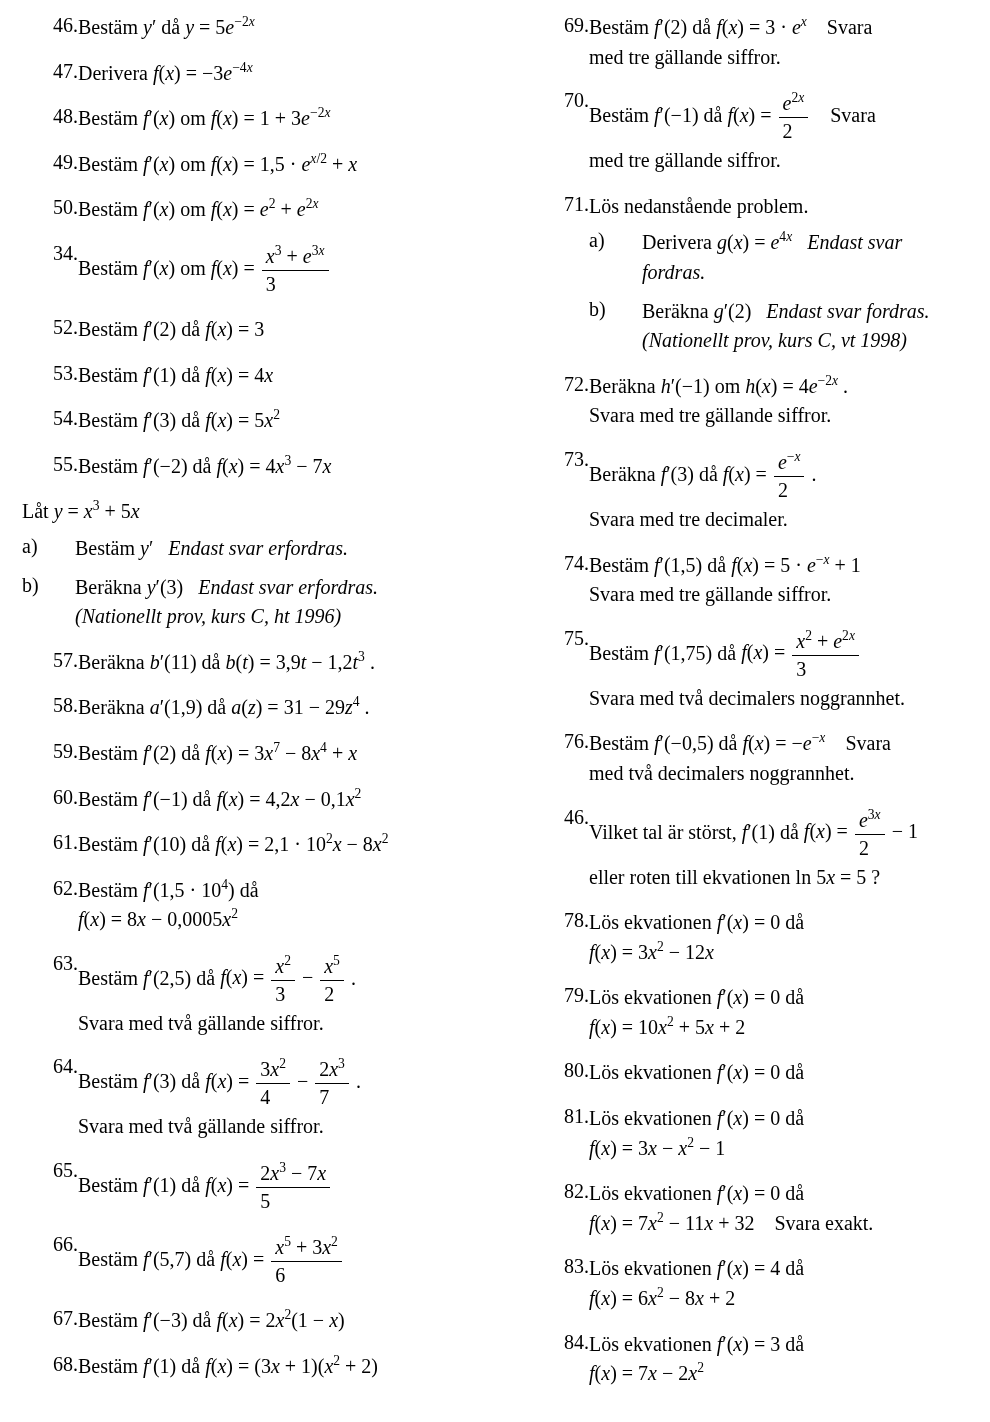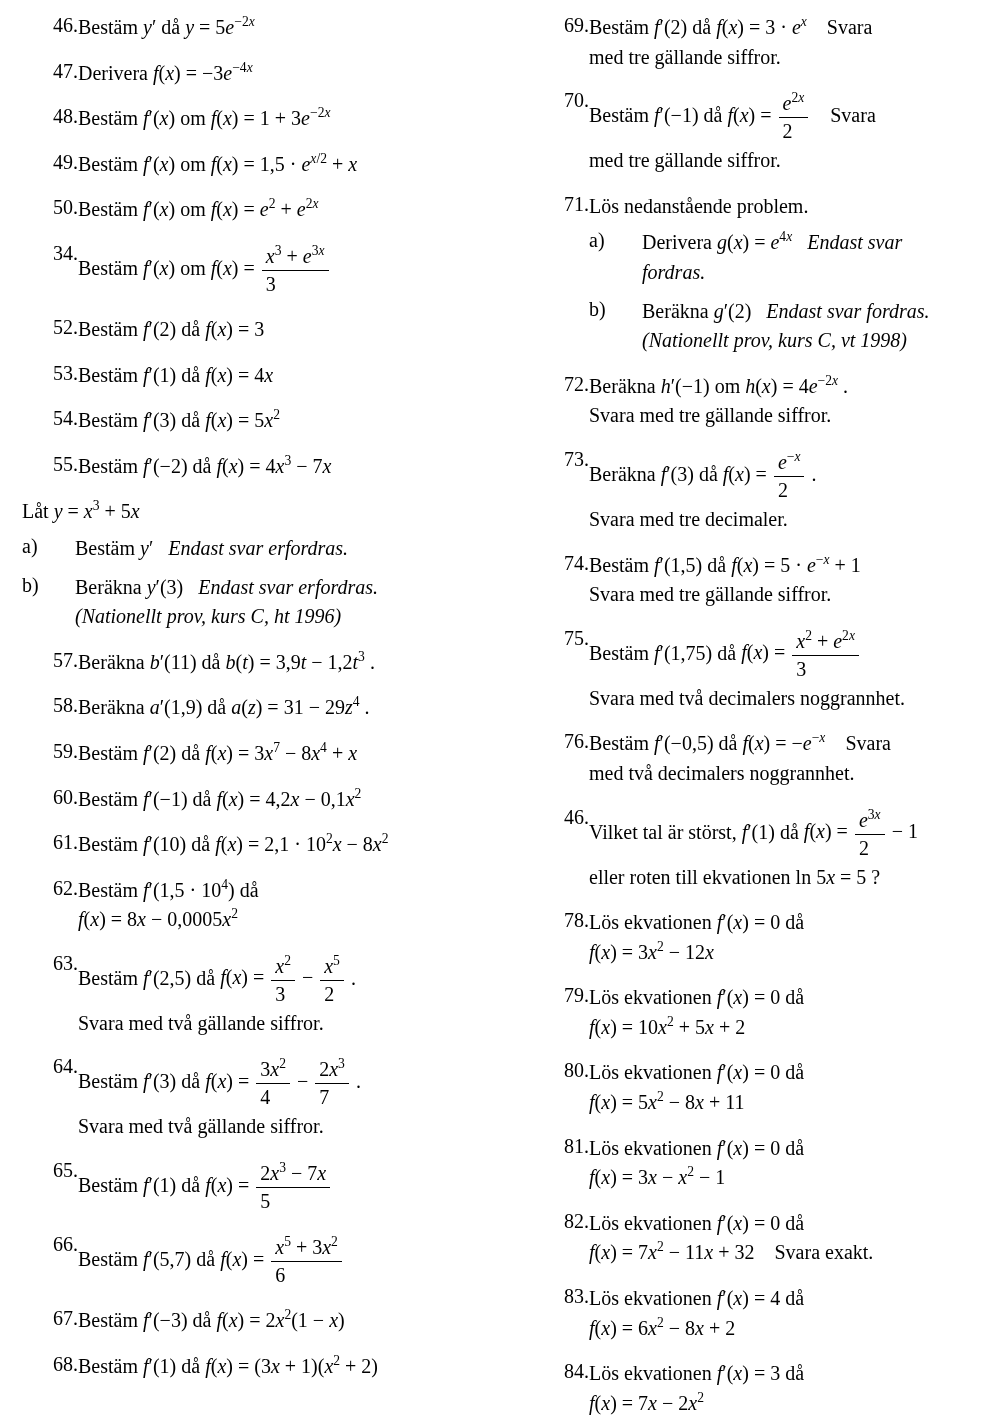--- a/index.html
+++ b/index.html
@@ -296,21 +296,20 @@
         <span class="pnum">79.</span>
         <div class="pbody">
           <div class="pline">Lös ekvationen <span class="math"><i class="v">f</i>′(<i class="v">x</i>) = 0</span> då</div>
           <div class="pline"><span class="math"><i class="v">f</i>(<i class="v">x</i>) = 10<i class="v">x</i><sup>2</sup> + 5<i class="v">x</i> + 2</span></div>
         </div>
       </div>
       <div class="problem">
         <span class="pnum">80.</span>
         <div class="pbody">
           <div class="pline">Lös ekvationen <span class="math"><i class="v">f</i>′(<i class="v">x</i>) = 0</span> då</div>
-          <div class="pline"><span class="math"><i class="v">f</i>(<i class="v">x</i>) = 5<i class="v">x</i><sup>2</sup> − 8<i class="v">x</i> + 11</span></div>
         </div>
       </div>
       <div class="problem">
         <span class="pnum">81.</span>
         <div class="pbody">
           <div class="pline">Lös ekvationen <span class="math"><i class="v">f</i>′(<i class="v">x</i>) = 0</span> då</div>
           <div class="pline"><span class="math"><i class="v">f</i>(<i class="v">x</i>) = 3<i class="v">x</i> − <i class="v">x</i><sup>2</sup> − 1</span></div>
         </div>
       </div>
       <div class="problem">

